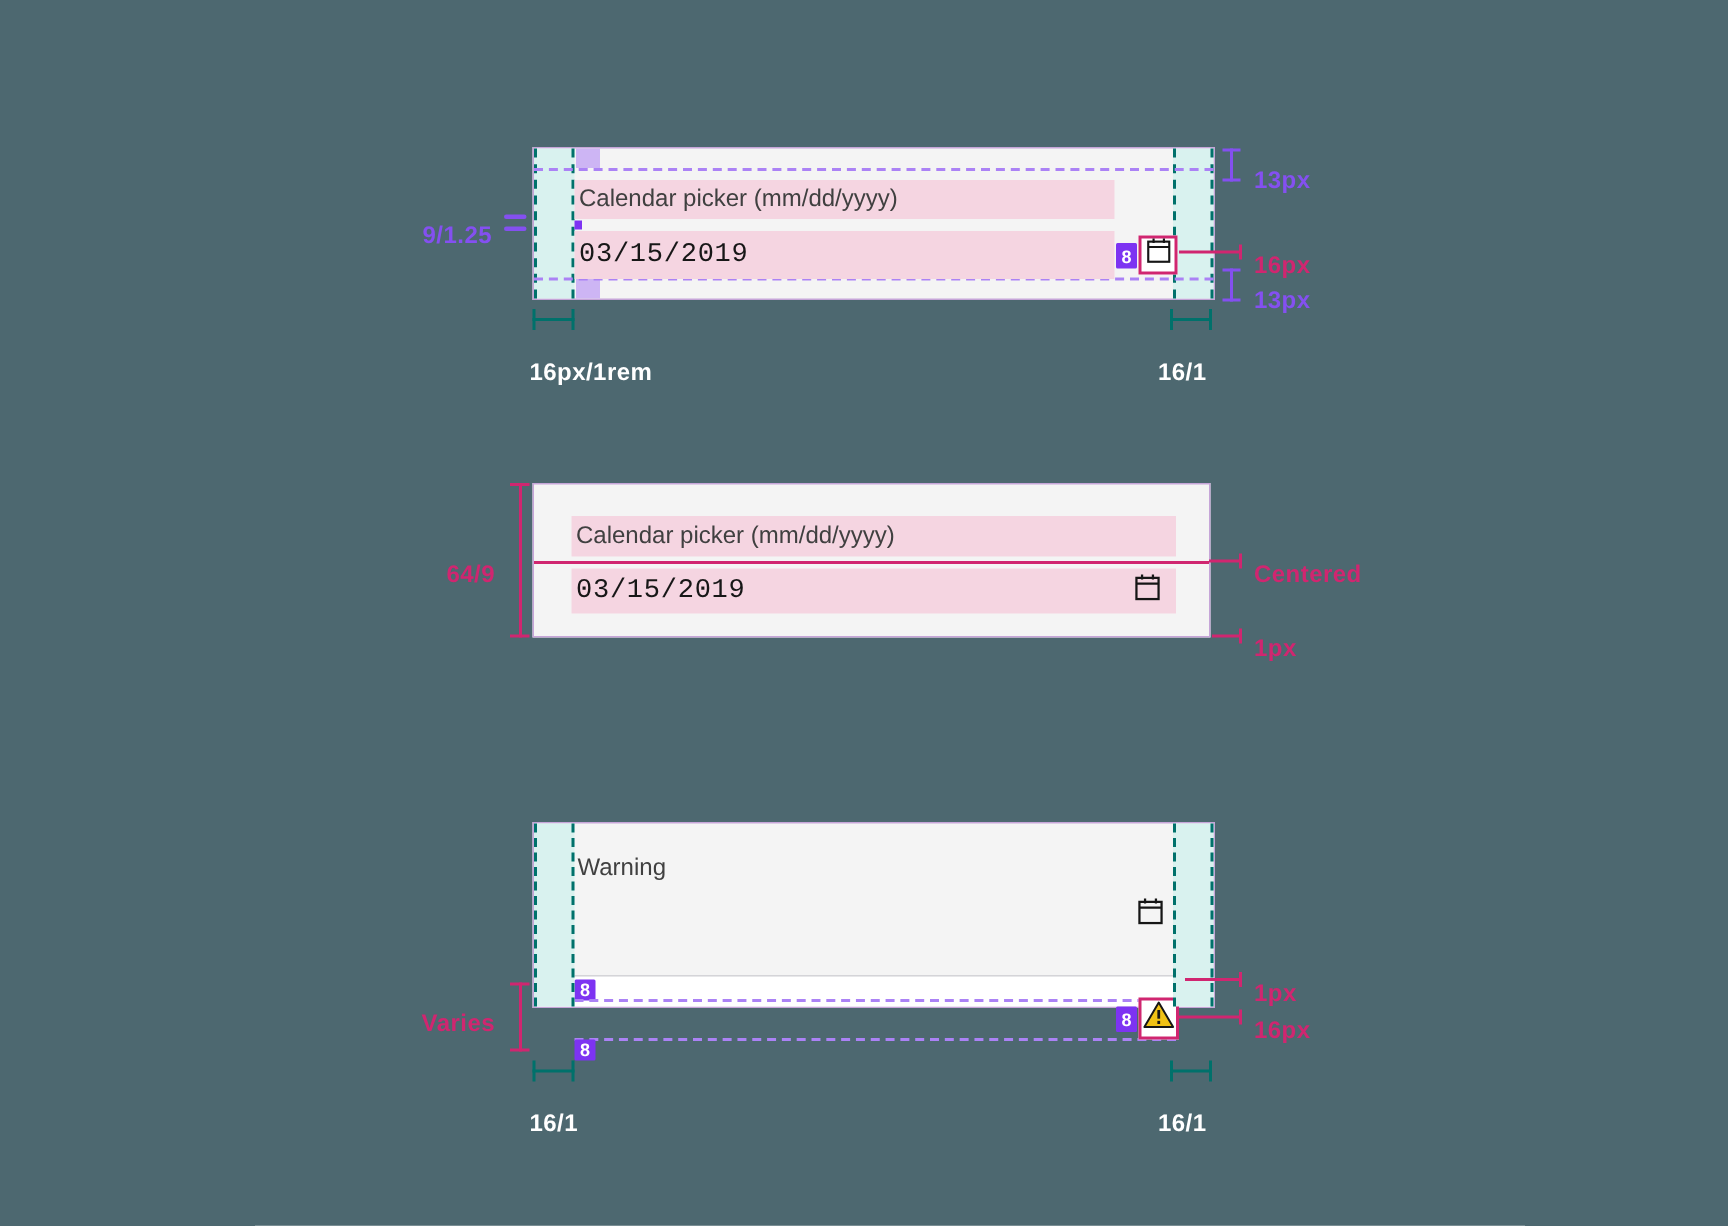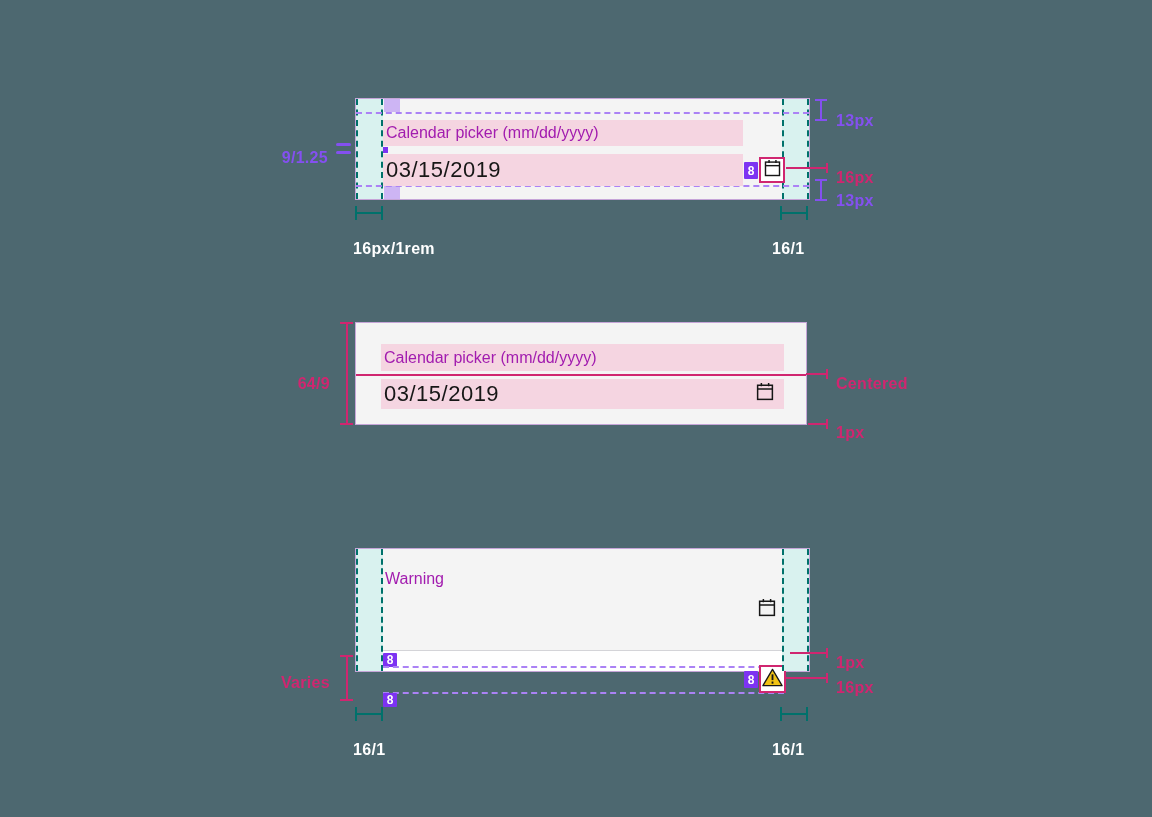--- a/index.html
+++ b/index.html
@@ -11,22 +11,22 @@
   .comp{position:absolute; background:#f4f4f4; border:1px solid #c6a5d8; box-sizing:border-box;}
   .abs{position:absolute;}
   .cyan-strip{
     position:absolute; top:0; bottom:0; width:27px; background:#d9f2ef;
     border-left:2px dashed #00716b; border-right:2px dashed #00716b; box-sizing:border-box;
   }
   .purple-strip{position:absolute; width:16px; background:#cdb5f4;}
   .pdash{position:absolute; height:0; border-top:2px dashed #ab82f5;}
   .band{position:absolute; display:flex; align-items:center; overflow:hidden;}
   .pink{background:#f5d5e1;}
-  .label-text{font-size:16px; color:#a21caf; padding-left:3px; white-space:nowrap;}
-  .value-text{font-family:Liberation Sans, sans-serif; font-size:22px; color:#171717; letter-spacing:.5px; padding-left:3px; white-space:nowrap;}
+  .label-text{font-size:16px; color:#404040; padding-left:3px; white-space:nowrap;}
+  .value-text{font-family:Liberation Mono, monospace; font-size:18px; color:#171717; letter-spacing:.5px; padding-left:3px; white-space:nowrap;}
   .badge8{
     position:absolute; background:#7d33f2; color:#fff;
     font-size:12px; font-weight:bold; border-radius:1px;
     display:flex; align-items:center; justify-content:center;
   }
   .iconbox{
     position:absolute; background:#fff; border:2px solid #d02670;
     display:flex; align-items:center; justify-content:center; box-sizing:border-box;
   }
   .icon-plain{position:absolute; display:flex; align-items:center; justify-content:center;}

